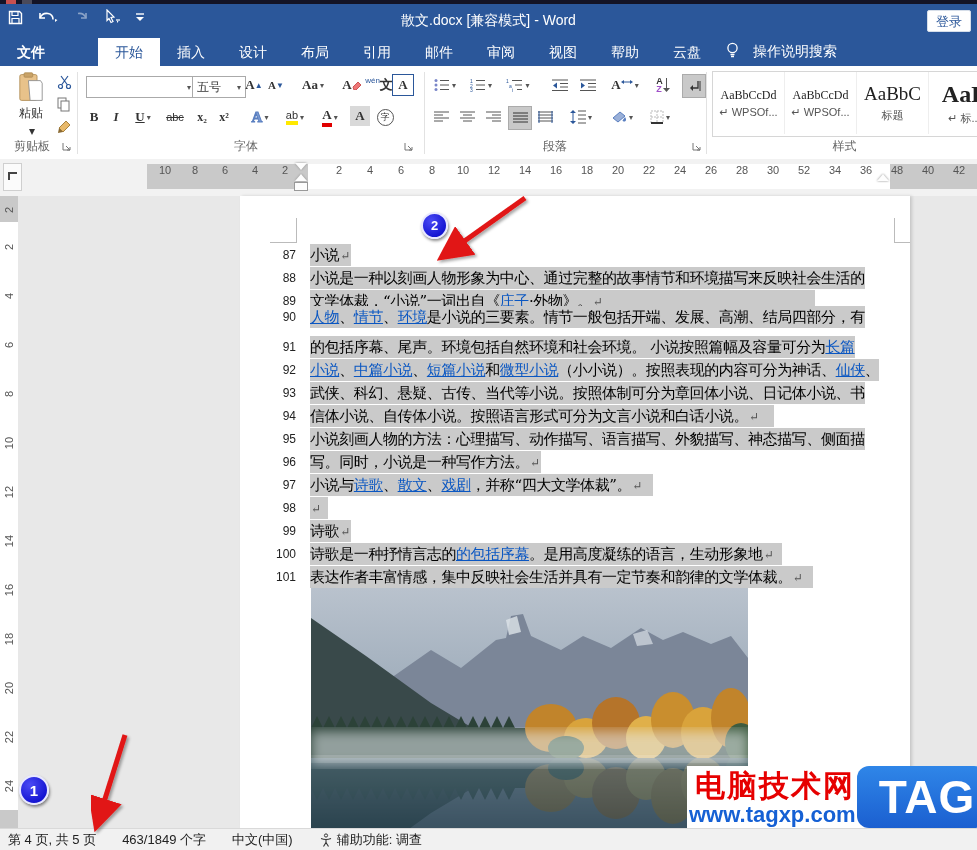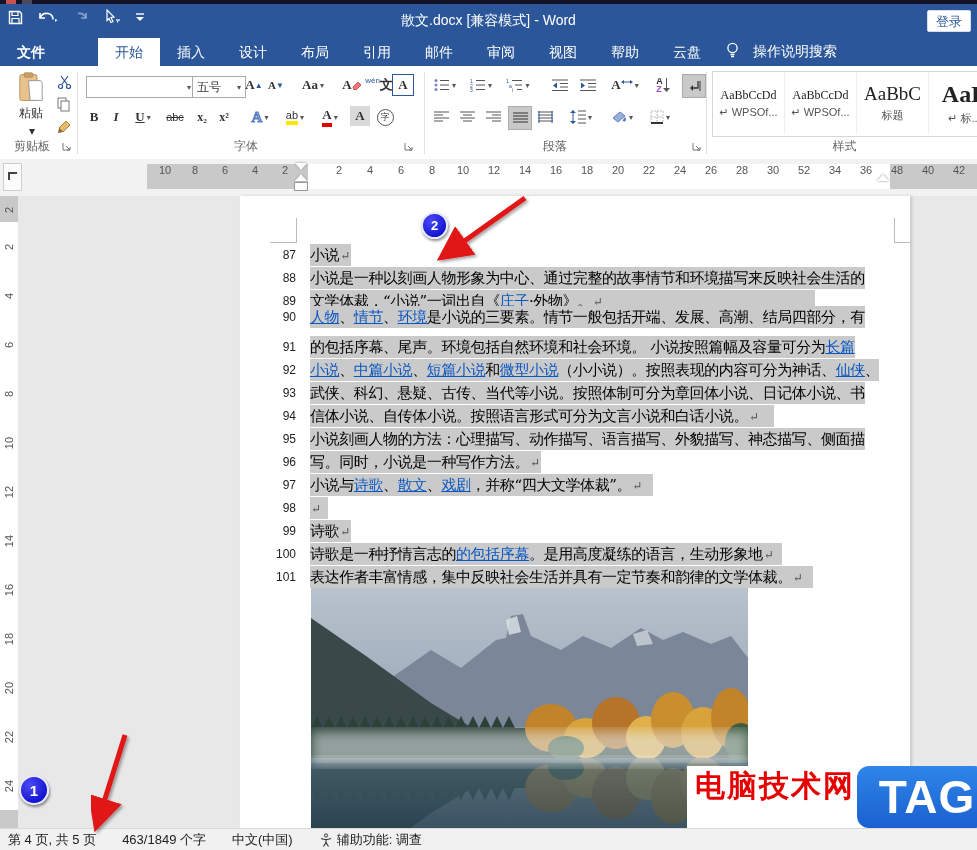--- a/index.html
+++ b/index.html
@@ -571,20 +571,21 @@
           </div>
           <div class="dline" style="top: 370px;">
             <span class="lnum">101</span>
             <span class="ltext"><span class="sel"><span>表达作者丰富情感，集中反映社会生活并具有一定节奏和韵律的文学体裁。</span><span class="rm">↵</span><span class="pad" style="width: 10px;"></span></span></span>
           </div>
         </div>
     </div>
 
     <div class="wm">
       <div class="wm-site">电脑技术网</div>
+      <div class="wm-url">www.tagxp.com</div>
       <div class="wm-badge">TAG</div>
     </div>
   </div>
 
   <div class="vruler">
     <div class="vwhite"></div>
     <div id="vnums">
         <span class="vnum" style="top: 8px;">2</span>
         <span class="vnum" style="top: 45px;">2</span>
         <span class="vnum" style="top: 94px;">4</span>

